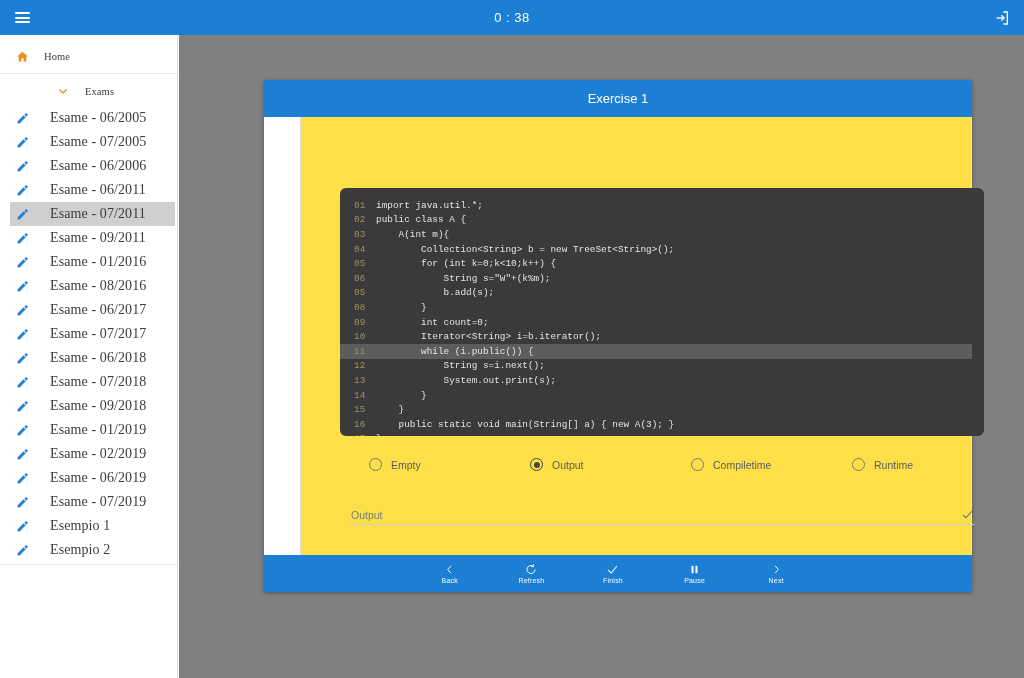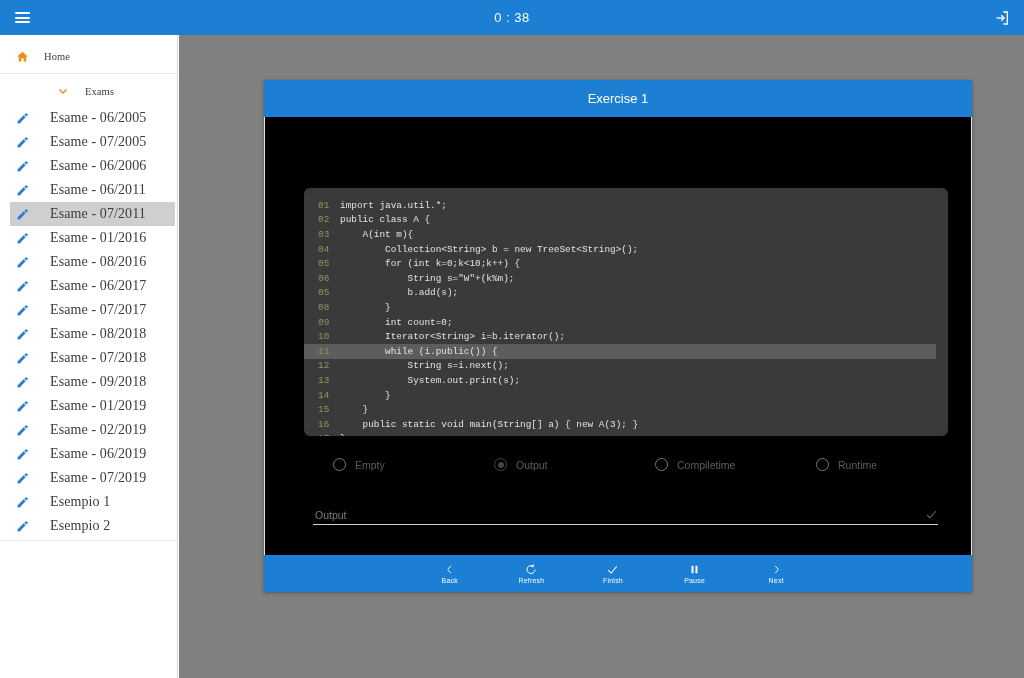--- a/index.html
+++ b/index.html
@@ -110,23 +110,24 @@
     height: 37px;
     background: #1d7fd4;
     color:#fff;
     display:flex; align-items:center; justify-content:center;
     font-size: 13px;
     flex: 0 0 37px;
   }
   .card-body {
     flex: 1;
     position: relative;
-    background:#000000;
+    background:#fde047;
     border-left: 1px solid #e2e2e2;
     border-right: 1px solid #e2e2e2;
+    margin-left: 36px;
   }
   .card-footer {
     flex: 0 0 37px;
     height: 37px;
     background: #1d7fd4;
     display: flex;
     align-items: center;
   }
 
   
@@ -331,20 +332,29 @@
           </span>
           <span class="side-label">Esame - 07/2011</span>
         </div>
         <div class="side-row exam-row">
           <span class="side-ico">
             <svg class="pencil" viewBox="0 0 24 24" fill="#2a7fd4">
               <path d="M3 17.3 L14.1 6.2 L17.8 9.9 L6.7 21 H3 Z"></path>
               <path d="M15.4 4.9 L17.5 2.8 A1.6 1.6 0 0 1 19.8 2.8 L21.2 4.2 A1.6 1.6 0 0 1 21.2 6.5 L19.1 8.6 Z"></path>
             </svg>
           </span>
+          <span class="side-label">Esame - 09/2011</span>
+        </div>
+        <div class="side-row exam-row">
+          <span class="side-ico">
+            <svg class="pencil" viewBox="0 0 24 24" fill="#2a7fd4">
+              <path d="M3 17.3 L14.1 6.2 L17.8 9.9 L6.7 21 H3 Z"></path>
+              <path d="M15.4 4.9 L17.5 2.8 A1.6 1.6 0 0 1 19.8 2.8 L21.2 4.2 A1.6 1.6 0 0 1 21.2 6.5 L19.1 8.6 Z"></path>
+            </svg>
+          </span>
           <span class="side-label">Esame - 01/2016</span>
         </div>
         <div class="side-row exam-row">
           <span class="side-ico">
             <svg class="pencil" viewBox="0 0 24 24" fill="#2a7fd4">
               <path d="M3 17.3 L14.1 6.2 L17.8 9.9 L6.7 21 H3 Z"></path>
               <path d="M15.4 4.9 L17.5 2.8 A1.6 1.6 0 0 1 19.8 2.8 L21.2 4.2 A1.6 1.6 0 0 1 21.2 6.5 L19.1 8.6 Z"></path>
             </svg>
           </span>
           <span class="side-label">Esame - 08/2016</span>
@@ -367,21 +377,21 @@
           </span>
           <span class="side-label">Esame - 07/2017</span>
         </div>
         <div class="side-row exam-row">
           <span class="side-ico">
             <svg class="pencil" viewBox="0 0 24 24" fill="#2a7fd4">
               <path d="M3 17.3 L14.1 6.2 L17.8 9.9 L6.7 21 H3 Z"></path>
               <path d="M15.4 4.9 L17.5 2.8 A1.6 1.6 0 0 1 19.8 2.8 L21.2 4.2 A1.6 1.6 0 0 1 21.2 6.5 L19.1 8.6 Z"></path>
             </svg>
           </span>
-          <span class="side-label">Esame - 08/2018</span>
+          <span class="side-label">Esame - 06/2018</span>
         </div>
         <div class="side-row exam-row">
           <span class="side-ico">
             <svg class="pencil" viewBox="0 0 24 24" fill="#2a7fd4">
               <path d="M3 17.3 L14.1 6.2 L17.8 9.9 L6.7 21 H3 Z"></path>
               <path d="M15.4 4.9 L17.5 2.8 A1.6 1.6 0 0 1 19.8 2.8 L21.2 4.2 A1.6 1.6 0 0 1 21.2 6.5 L19.1 8.6 Z"></path>
             </svg>
           </span>
           <span class="side-label">Esame - 07/2018</span>
         </div>

